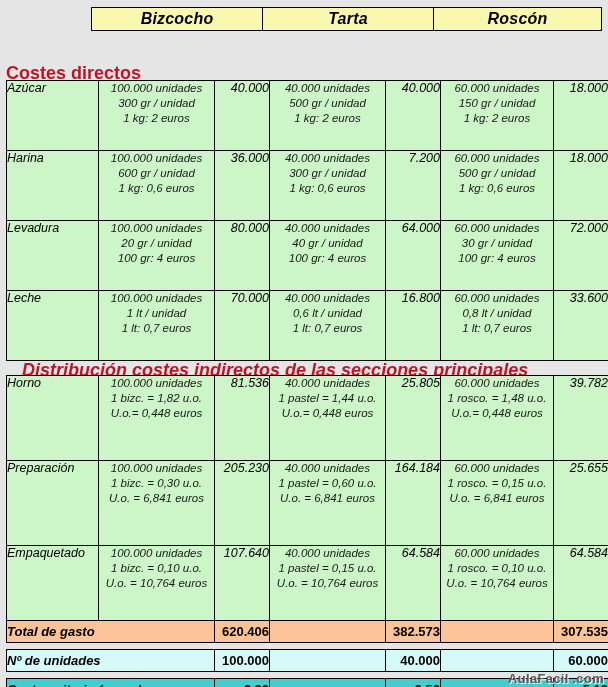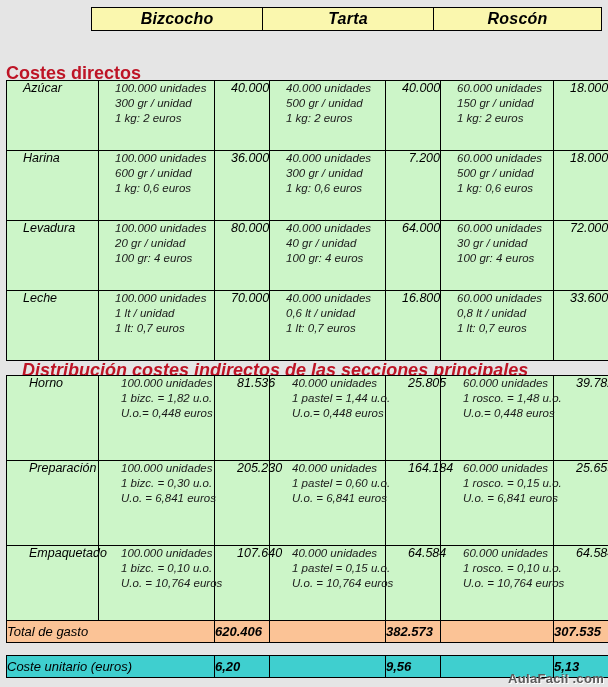--- a/index.html
+++ b/index.html
@@ -109,54 +109,54 @@
     padding: 4px 0 0 4px;
     white-space: nowrap;
   }
   td.calc {
     font-size: 11.5px;
     font-style: italic;
     color: #1a1a1a;
     padding: 4px 0 0 5px;
     line-height: 1.30;
     white-space: nowrap;
+    text-align: center;
   }
   td.euro {
     font-size: 12.5px;
     font-weight: bold;
     font-style: italic;
     color: #000000;
     text-align: right;
     padding: 4px 4px 0 0;
     white-space: nowrap;
   }
   .calc-line { display: block; }
 
-  tr.r-direct td { height: 69px; padding-left: 16px; }
-  tr.r-indirect td { height: 84px; padding-left: 22px; }
+  tr.r-direct td { height: 69px; }
+  tr.r-indirect td { height: 84px; }
 
   
   table.summary { border-collapse: collapse; table-layout: fixed; width: 601px; }
   table.summary td {
     border: 1px solid #000000;
     padding: 0;
     height: 21px;
   }
   td.sum-label {
     font-size: 13px;
-    font-weight: normal;
+    font-weight: bold;
     font-style: italic;
     padding-left: 5px;
     white-space: nowrap;
   }
   td.sum-value {
     font-size: 13px;
     font-weight: bold;
-    font-style: italic;
-    text-align: left;
+    text-align: right;
     padding-right: 4px;
     white-space: nowrap;
   }
   .bg-peach { background: #FBC396; }
   .bg-cyan  { background: #D6FAFA; }
   .bg-teal  { background: #3FCFCF; }
   .sum-spacer { height: 6px; }
 
   
   .watermark {
@@ -400,20 +400,41 @@
         <td class="bg-peach"></td>
         <td class="bg-peach sum-value">382.573</td>
         <td class="bg-peach"></td>
         <td class="bg-peach sum-value">307.535</td>
       </tr>
     </tbody>
       </table>
 
     <div class="sum-spacer"></div>
 
+    <table class="summary">
+      <colgroup>
+        <col class="c-label">
+          <col class="c-calc">
+          <col class="c-euro">
+        <col class="c-calc">
+          <col class="c-euro">
+        <col style="width:113px">
+          <col class="c-euro">
+      </colgroup>
+      <tbody>
+          <tr>
+        <td class="bg-cyan sum-label" colspan="2">Nº de unidades</td>
+        <td class="bg-cyan sum-value">100.000</td>
+        <td class="bg-cyan"></td>
+        <td class="bg-cyan sum-value">40.000</td>
+        <td class="bg-cyan"></td>
+        <td class="bg-cyan sum-value">60.000</td>
+      </tr>
+    </tbody>
+      </table>
 
     <div class="sum-spacer"></div>
 
     <table class="summary">
       <colgroup>
         <col class="c-label">
           <col class="c-calc">
           <col class="c-euro">
         <col class="c-calc">
           <col class="c-euro">

